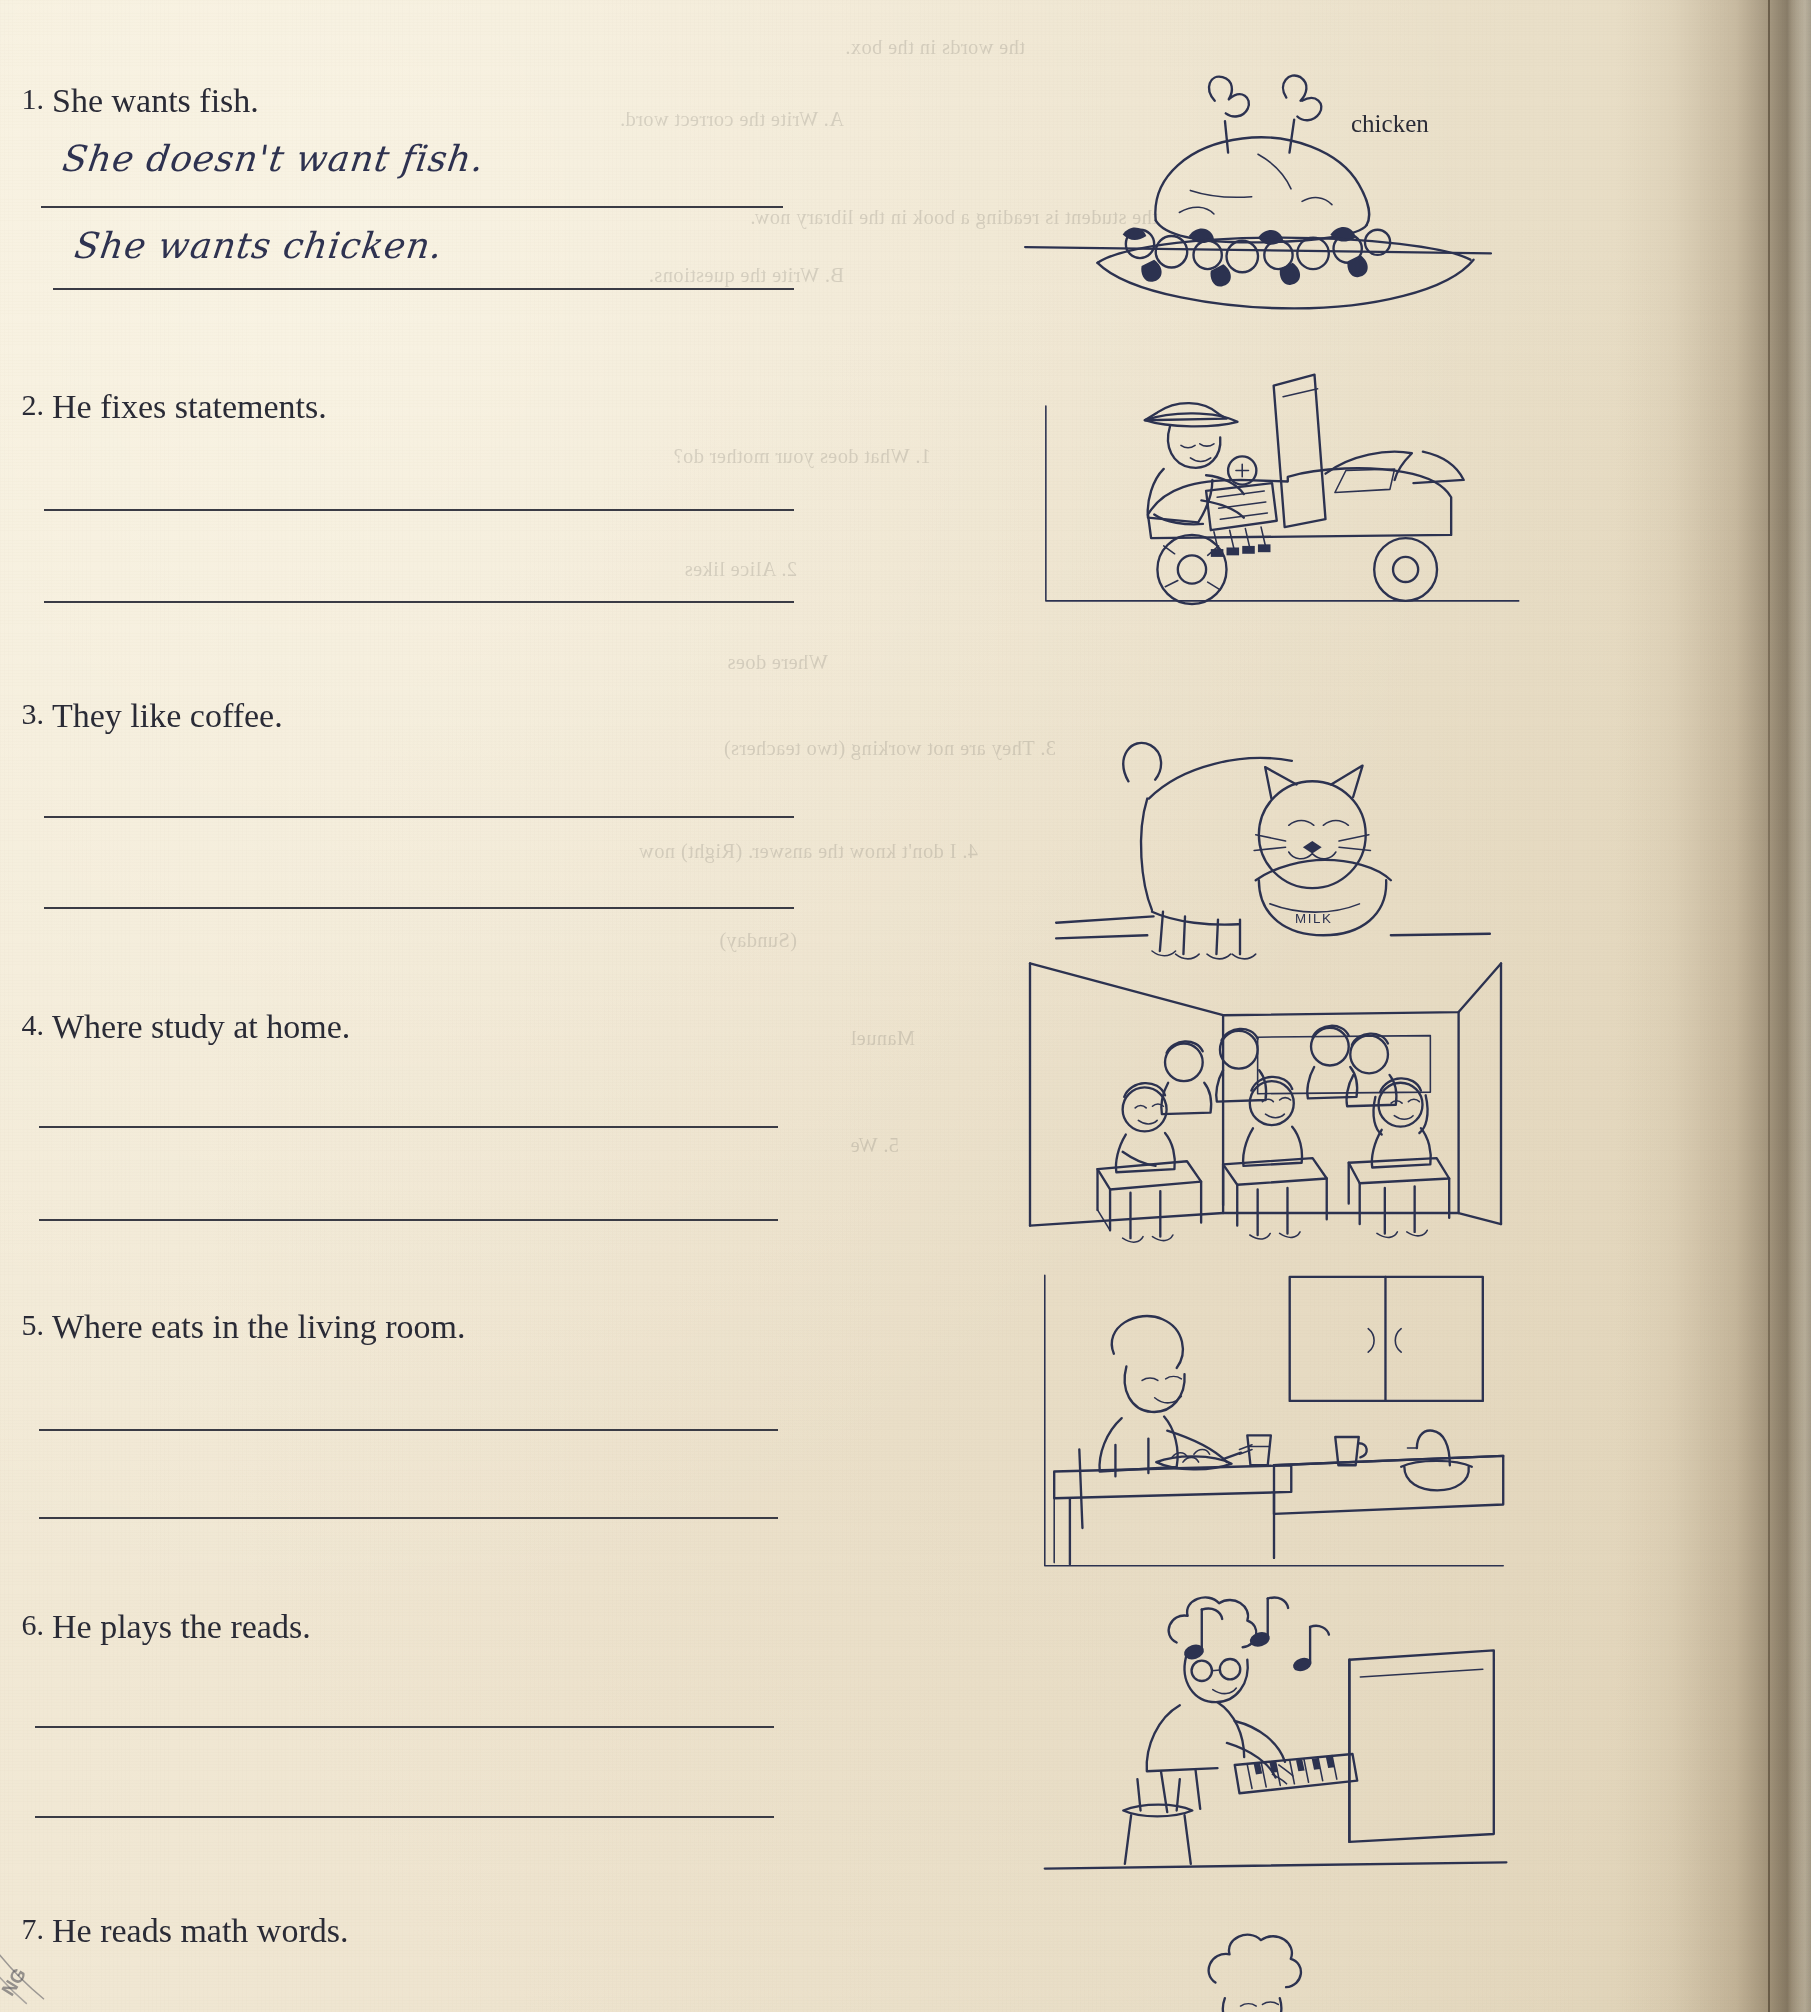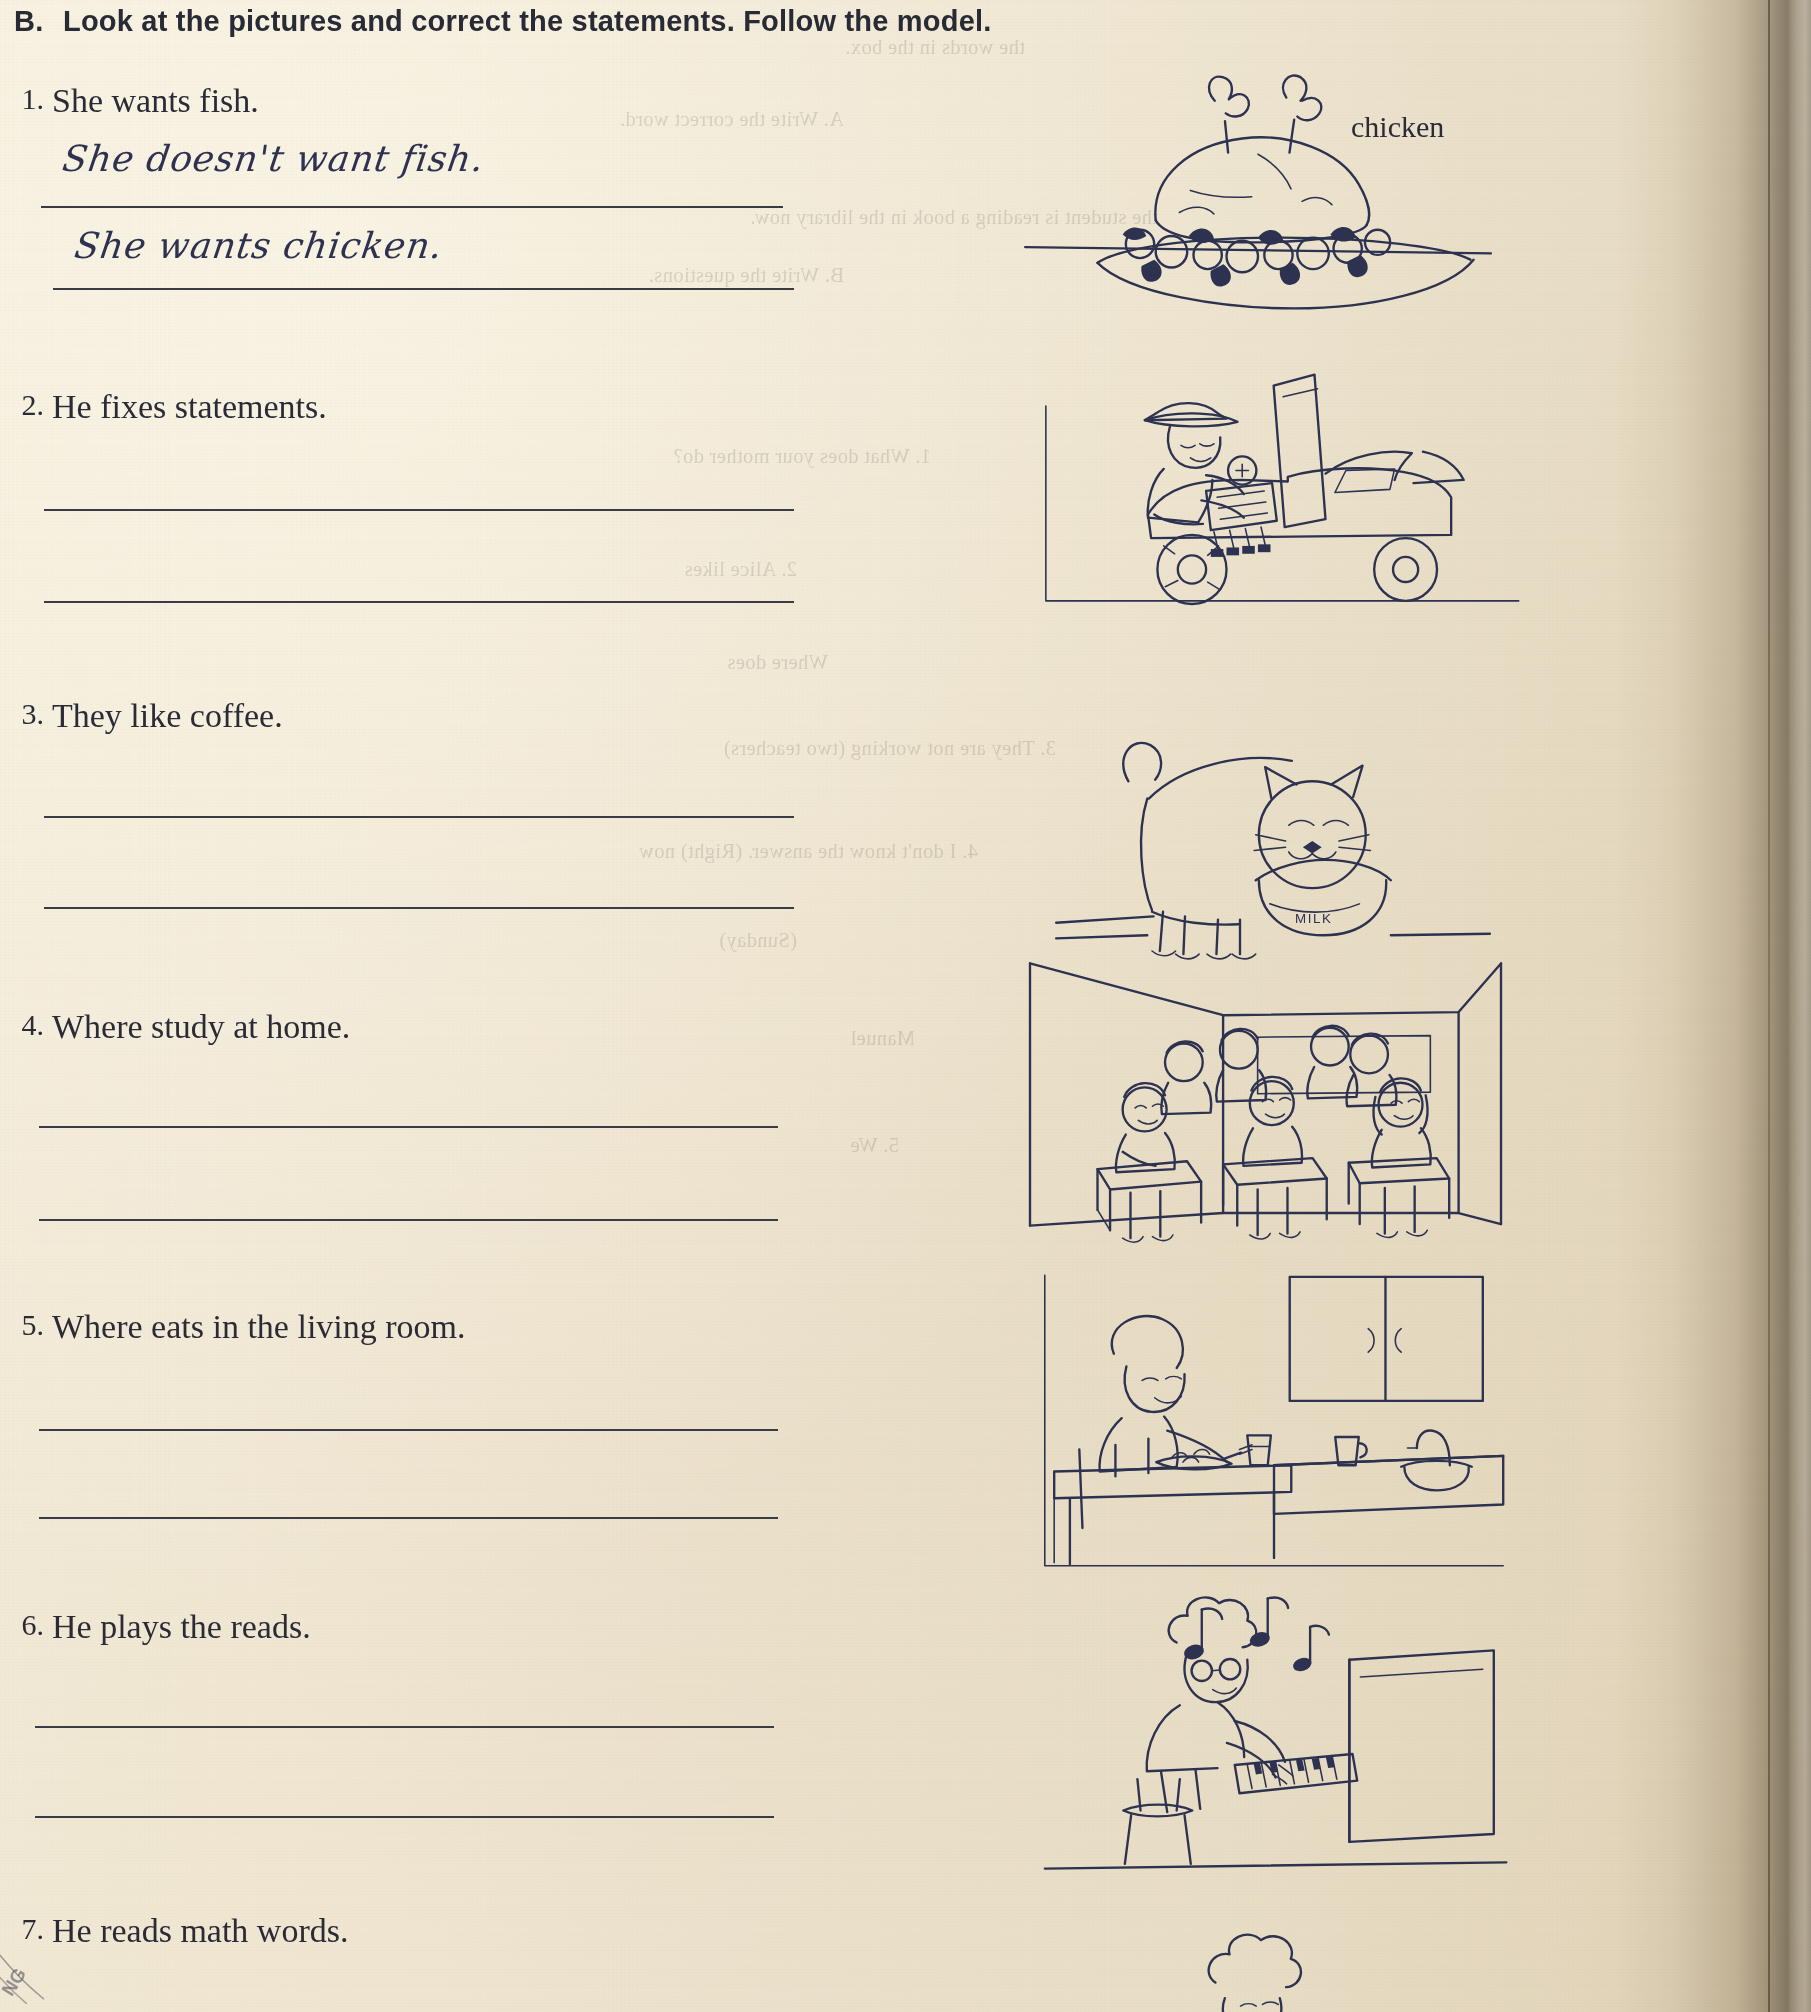--- a/index.html
+++ b/index.html
@@ -141,21 +141,21 @@
     font-style: italic;
     font-size: 36px;
     color: #2e3250;
     letter-spacing: 0.8px;
     transform: skewX(-8deg);
     white-space: nowrap;
   }
 
   .label-chicken {
     position: absolute;
-    font-size: 30px;
+    font-size: 25px;
     white-space: nowrap;
   }
 
   
   .pic {
     position: absolute;
   }
   .pic svg {
     display: block;
     overflow: visible;
@@ -220,23 +220,20 @@
     <div style="left:983px; top:651px;">Where does</div>
     <div style="left:755px;  top:737px;">3. They are not working (two teachers)</div>
     <div style="left:833px; top:840px;">4. I don't know the answer. (Right) now</div>
     <div style="left:1014px; top:929px;">(Sunday)</div>
     <div style="left:896px; top:1027px;">Manuel</div>
     <div style="left:912px; top:1134px;">5. We</div>
   </div>
 
   <div class="content">
 
-    <div class="section-heading">
-      <span class="letter">B.</span><span>Look at the pictures and correct the statements. Follow the model.</span>
-    </div>
 
     <div class="item" style="top:82px;">
       <span class="item-num">1.</span>
       <span class="item-text">She wants fish.</span>
     </div>
     <div class="ruleline" style="left:41px; top:206px; width:742px;"></div>
     <div class="ruleline" style="left:53px; top:288px; width:741px;"></div>
     <div class="handwriting" style="left:63px; top:138px;">She doesn't want fish.</div>
     <div class="handwriting" style="left:75px; top:225px;">She wants chicken.</div>
 

